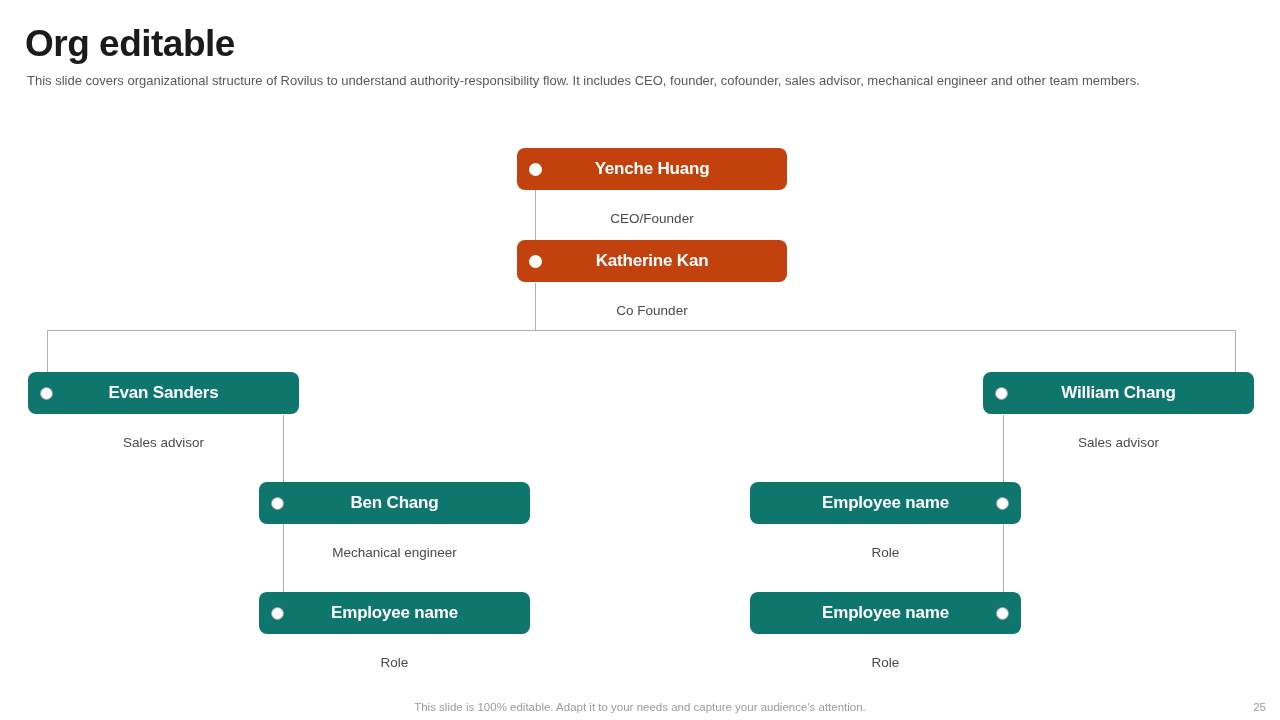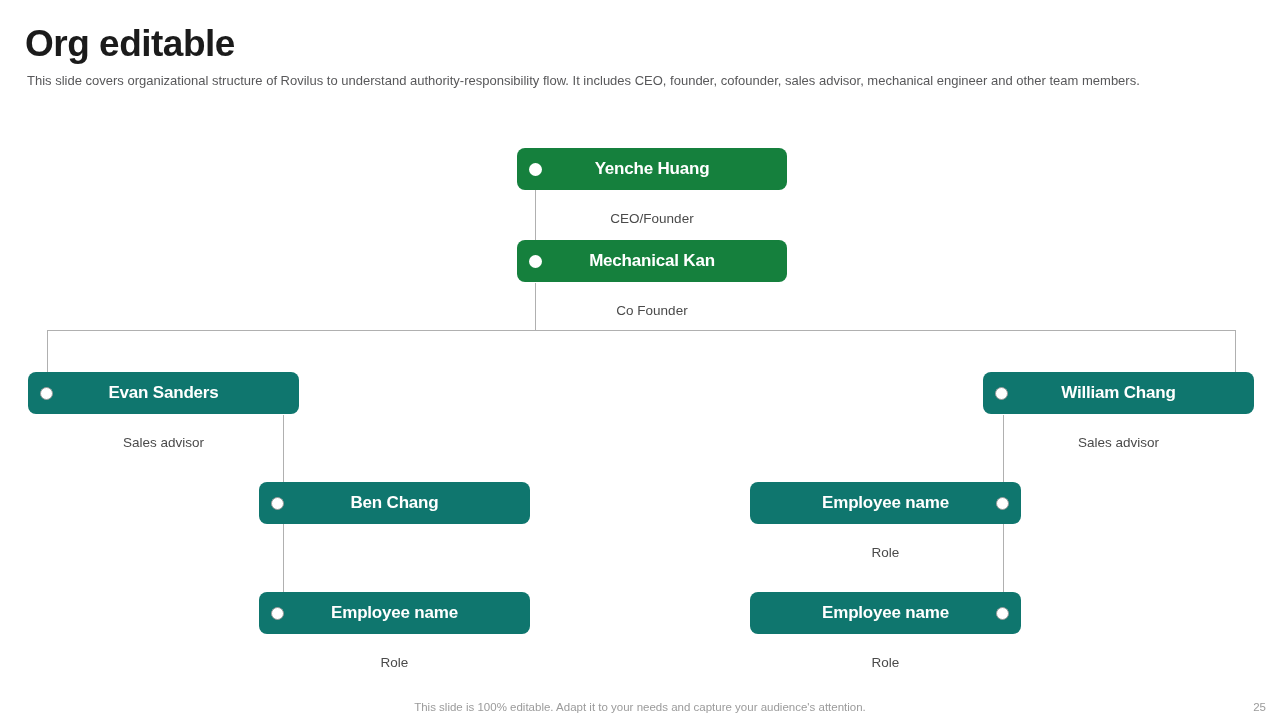--- a/index.html
+++ b/index.html
@@ -60,21 +60,21 @@
   .node-box {
     position: relative;
     height: 42px;
     border-radius: 8px;
     box-sizing: border-box;
     display: flex;
     align-items: center;
     justify-content: center;
   }
   .node-box.dark {
-    background: #15803d;
+    background: #c2410c;
   }
   .node-box.light {
     background: #0f766e;
   }
   .node-name {
     font-size: 17px;
     font-weight: bold;
     color: #ffffff;
     letter-spacing: -0.2px;
     white-space: nowrap;
@@ -160,21 +160,21 @@
     <div class="node-box dark">
       <span class="bullet left"></span>
       <span class="node-name">Yenche Huang</span>
     </div>
     <div class="node-role">CEO/Founder</div>
   </div>
 
   <div class="node" style="left:517px; top:240px; width:270px;">
     <div class="node-box dark">
       <span class="bullet left"></span>
-      <span class="node-name">Mechanical Kan</span>
+      <span class="node-name">Katherine Kan</span>
     </div>
     <div class="node-role">Co Founder</div>
   </div>
 
   <div class="node" style="left:28px; top:372px; width:271px;">
     <div class="node-box light">
       <span class="bullet left outlined"></span>
       <span class="node-name">Evan Sanders</span>
     </div>
     <div class="node-role">Sales advisor</div>
@@ -186,20 +186,21 @@
       <span class="node-name">William Chang</span>
     </div>
     <div class="node-role">Sales advisor</div>
   </div>
 
   <div class="node" style="left:259px; top:482px; width:271px;">
     <div class="node-box light">
       <span class="bullet left outlined"></span>
       <span class="node-name">Ben Chang</span>
     </div>
+    <div class="node-role">Mechanical engineer</div>
   </div>
 
   <div class="node" style="left:750px; top:482px; width:271px;">
     <div class="node-box light">
       <span class="node-name">Employee name</span>
       <span class="bullet right outlined"></span>
     </div>
     <div class="node-role">Role</div>
   </div>
 

